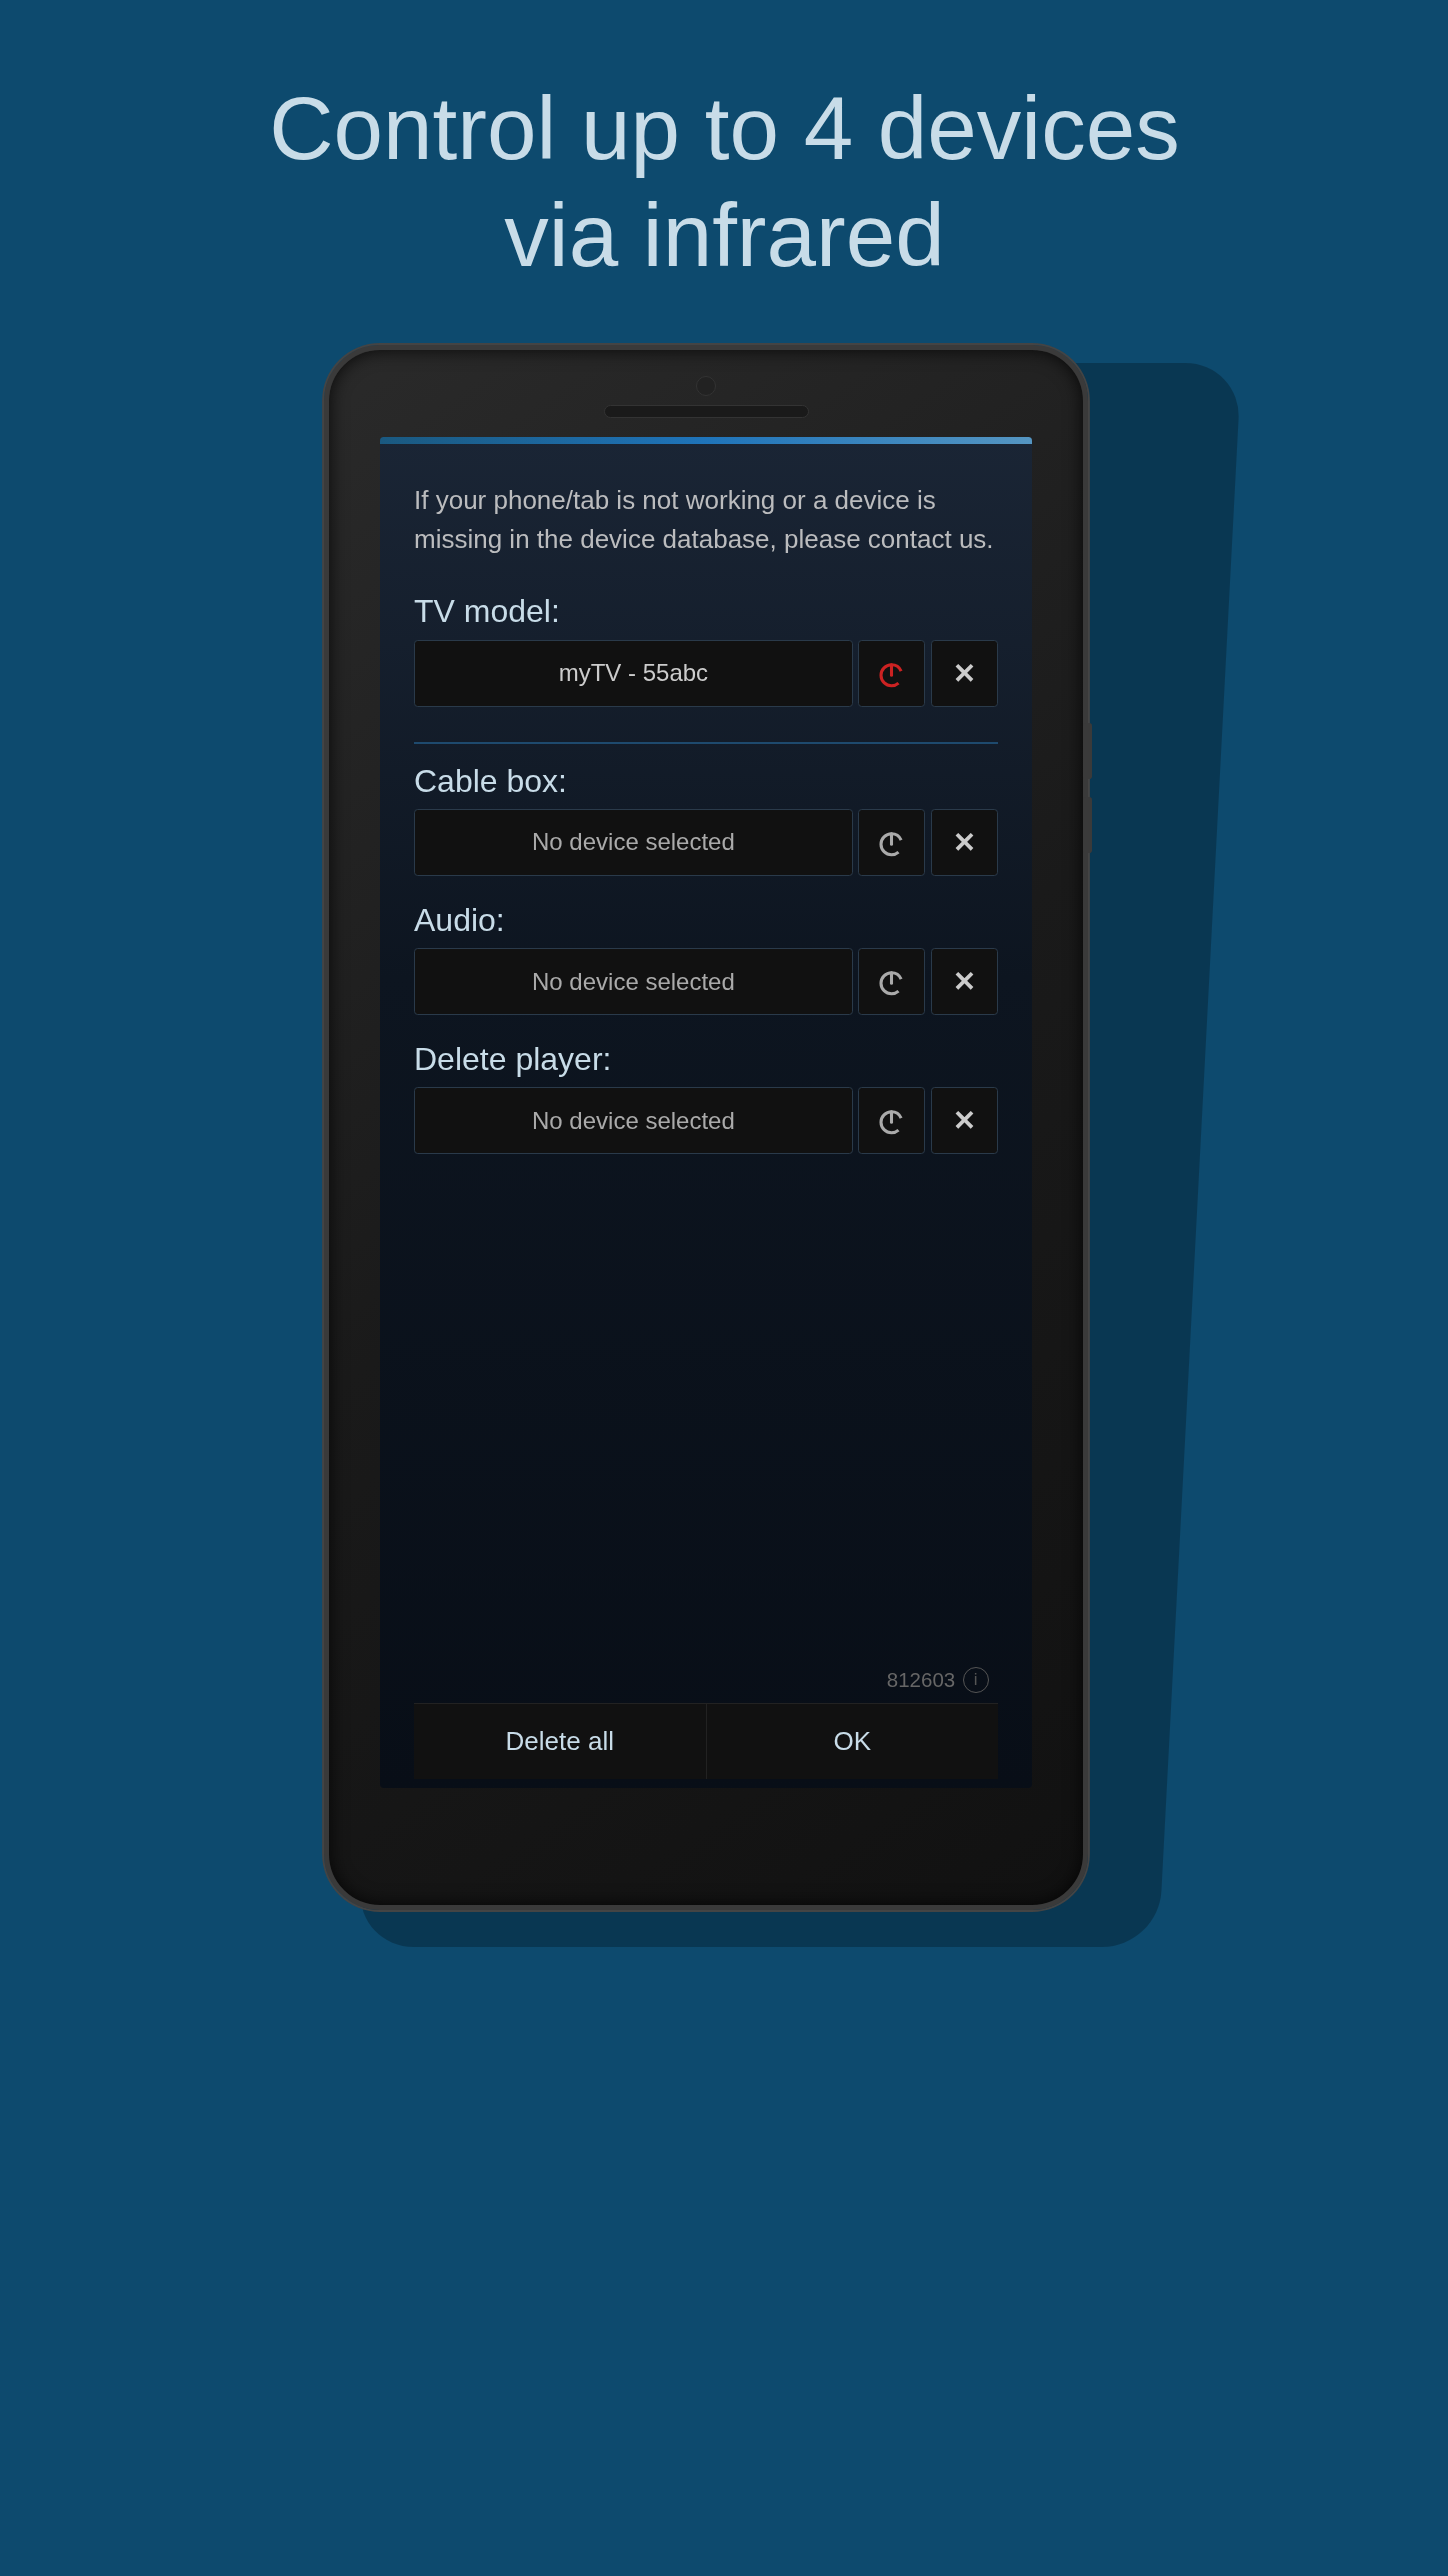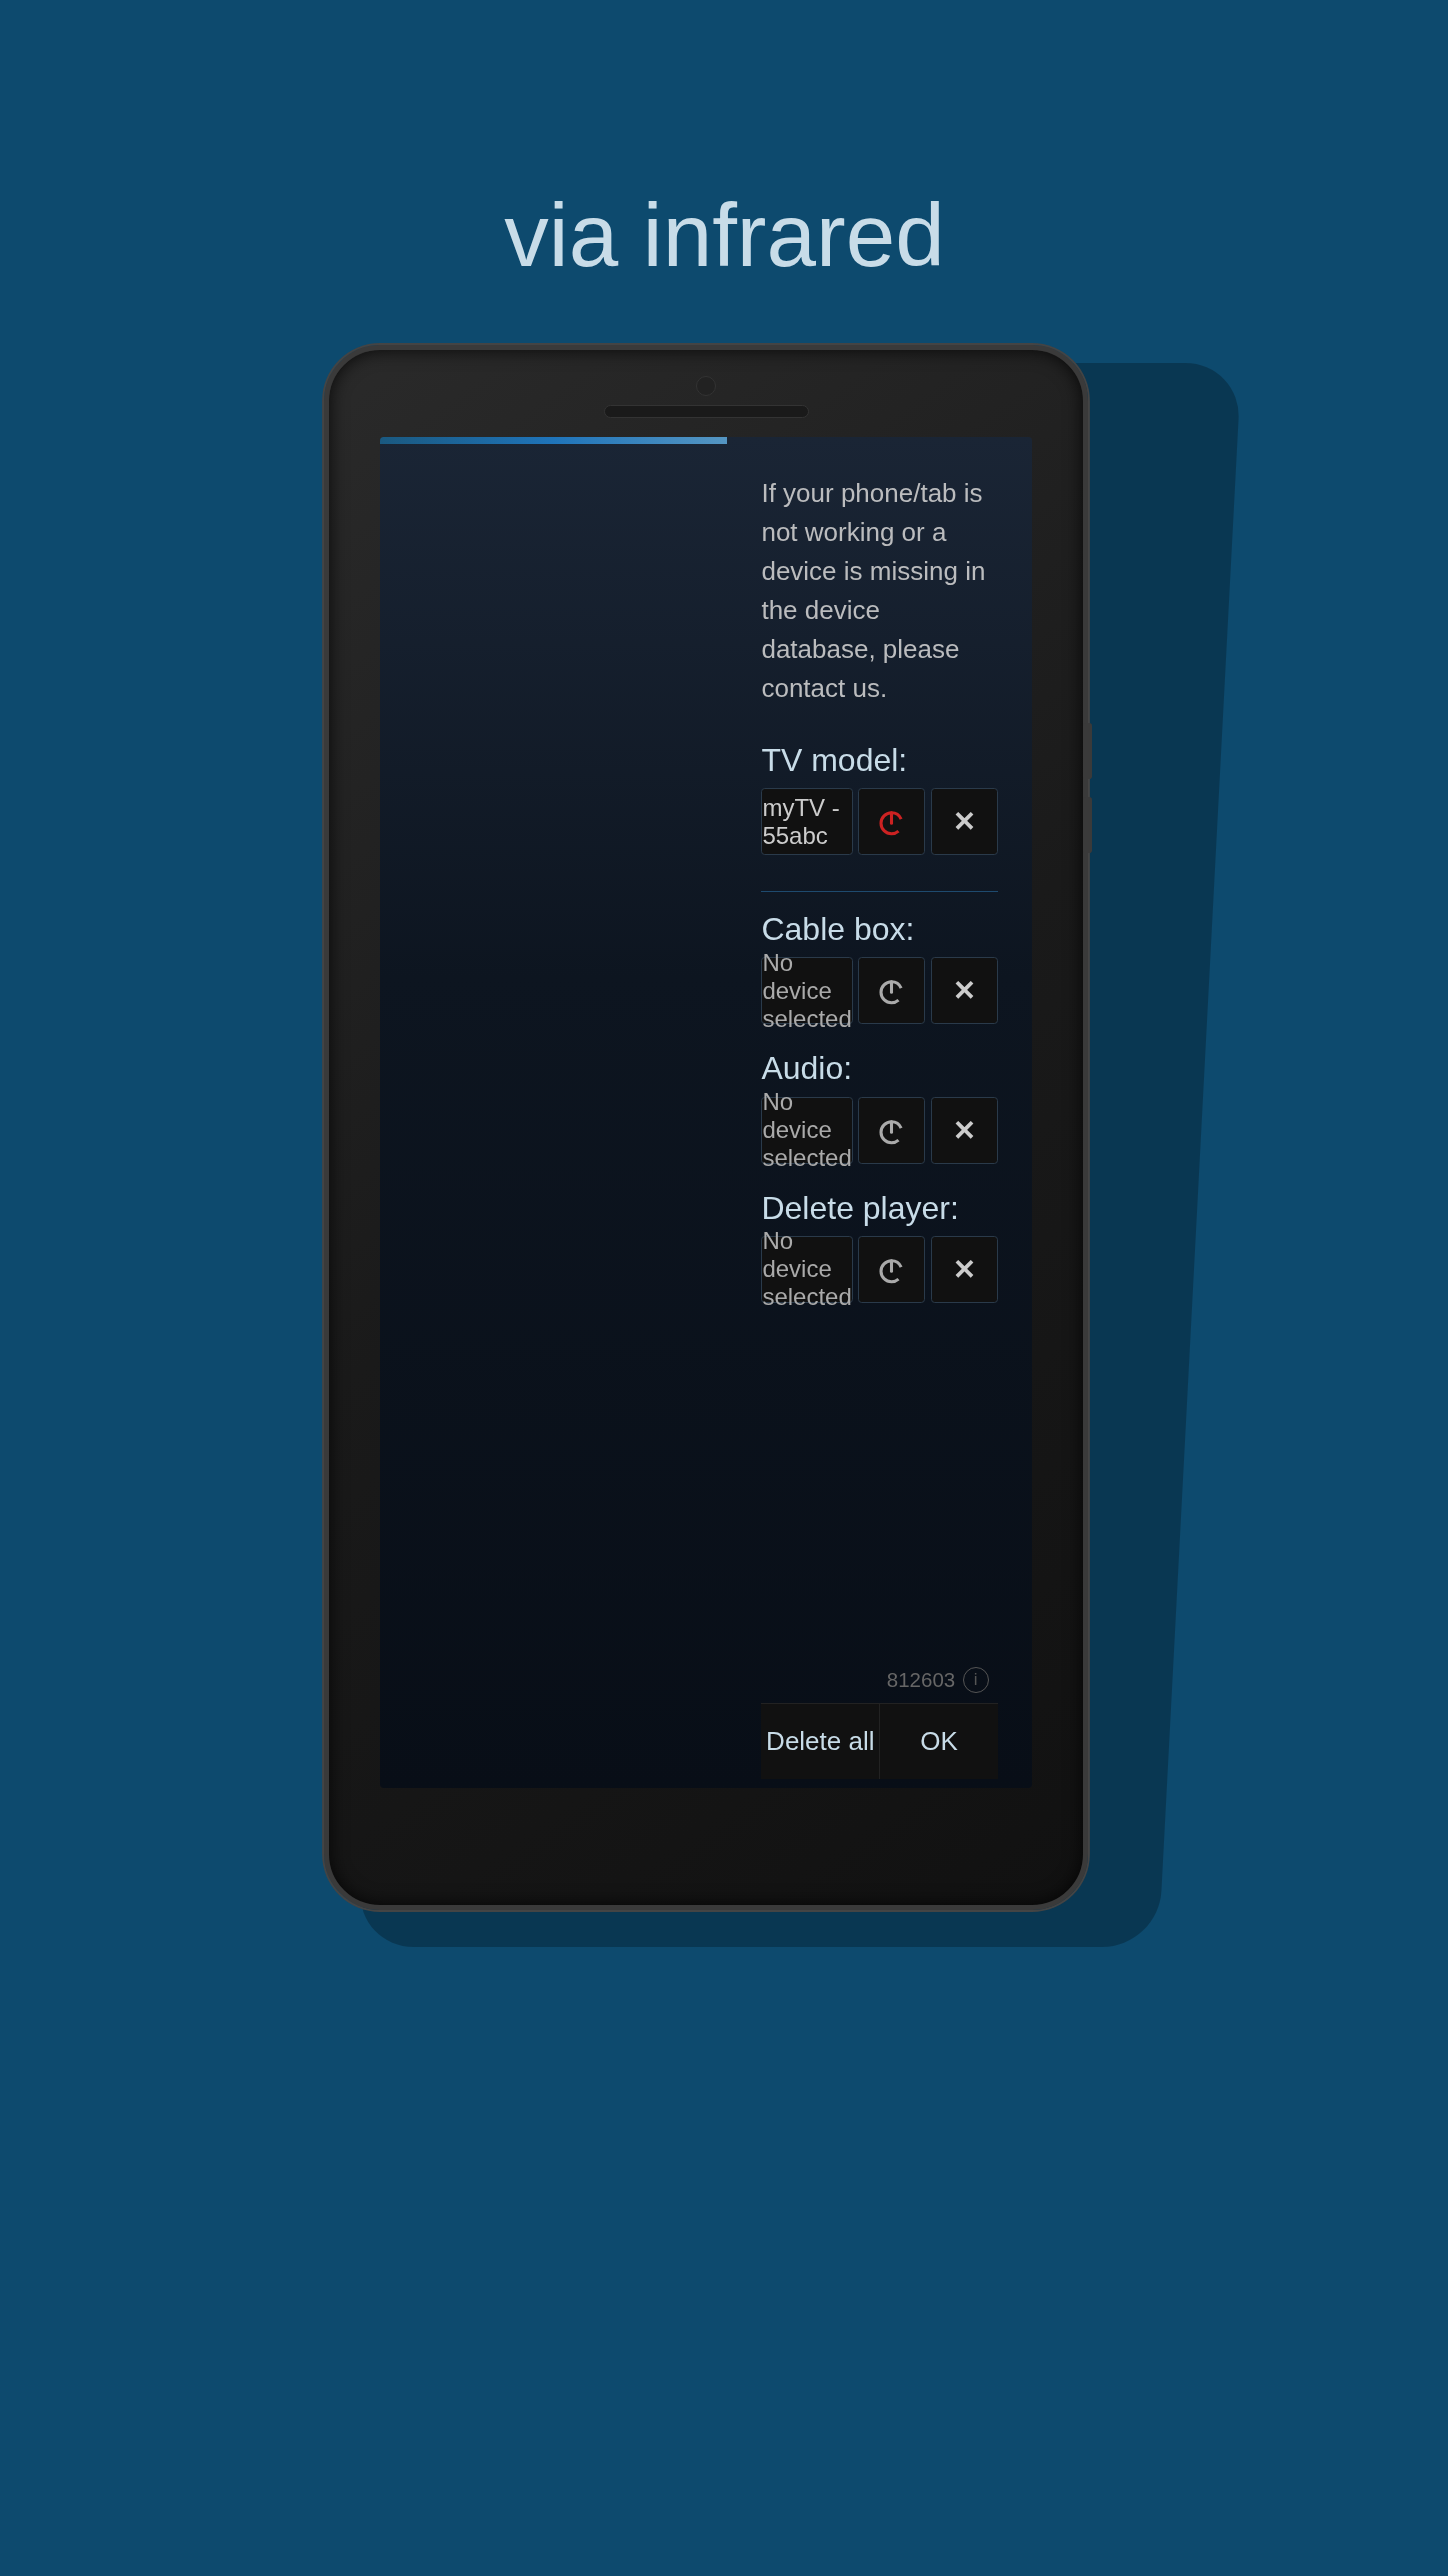--- a/index.html
+++ b/index.html
@@ -106,20 +106,21 @@
 
     
     .phone-screen {
       width: 652px;
       height: 1351px;
       background: linear-gradient(180deg, #1a2535 0%, #0d1520 40%, #080e17 100%);
       margin-top: 18.6px;
       border-radius: 3.7px;
       overflow: hidden;
       display: flex;
+      flex-direction: column;
       position: relative;
     }
 
     
     .screen-accent {
       width: 100%;
       height: 7.5px;
       background: linear-gradient(90deg, #1a6fa0, #2196f3, #6ec6ff);
       opacity: 0.7;
     }
@@ -269,21 +270,21 @@
     .power-svg {
       width: 35px;
       height: 35px;
     }
 
   </style>
 </head>
 <body>
 
 <h1 class="page-title">
-  <br>
+  <span>Control up to 4 devices</span><br>
   <span>via infrared</span>
 </h1>
 
 <div class="phone-wrapper">
   <div class="phone-shadow"></div>
   <div class="phone-body">
 
     <div class="side-button-right vol-up"></div>
     <div class="side-button-right vol-down"></div>
 

